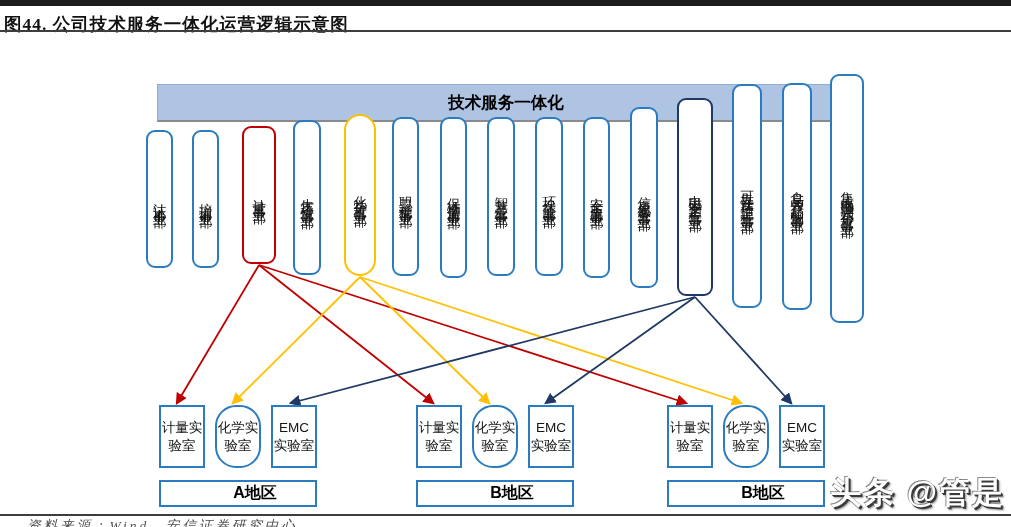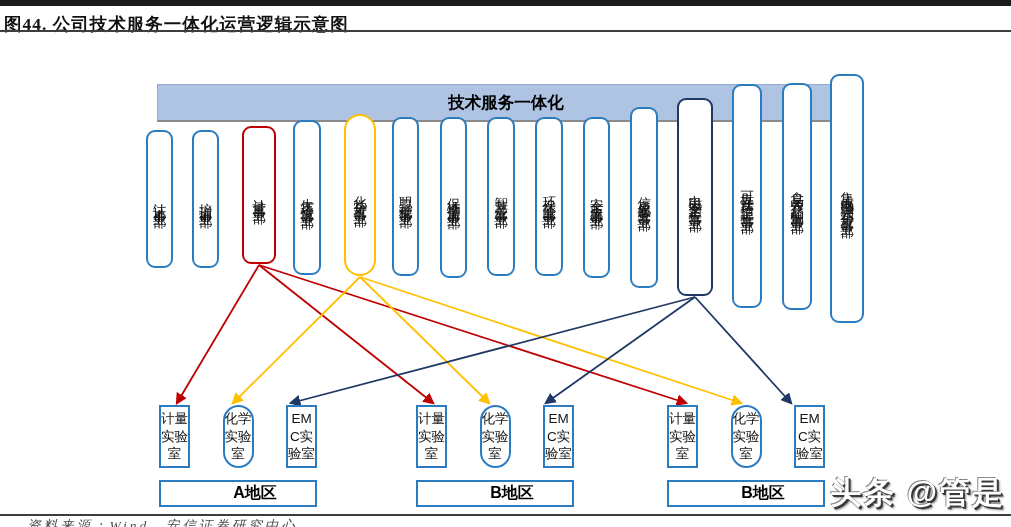--- a/index.html
+++ b/index.html
@@ -32,21 +32,21 @@
   [data-color="navy"]{border-color:#1F3864;}
   .dept[data-color="navy"]{border-width:2.5px;}
   svg.links{position:absolute;left:0;top:0;pointer-events:none;}
   svg.links line{stroke-width:1.8px;fill:none;}
   line.red{stroke:#C00000;}
   line.yellow{stroke:#FFC000;}
   line.navy{stroke:#1F3864;}
   .group{position:absolute;top:405px;width:158px;}
   .labs{display:flex;justify-content:space-between;}
   .lab{
-    box-sizing:border-box;width:31px;height:63px;background:#fff;
+    box-sizing:border-box;width:46px;height:63px;background:#fff;
     border:2px solid #2B7BC0;display:flex;align-items:center;justify-content:center;
     text-align:center;font-size:13.5px;line-height:1.3;padding:1px 0;
     font-weight:500;color:#141414;word-break:break-all;
   }
   .region{
     box-sizing:border-box;margin-top:12px;height:27px;border:2px solid #2B7BC0;
     background:#fff;display:flex;align-items:center;justify-content:center;
     font-weight:700;font-size:16px;color:#000;padding-left:34px;
   }
   .footer-rule{position:absolute;left:0;top:514px;width:1011px;height:2px;background:#3d3d3d;}

